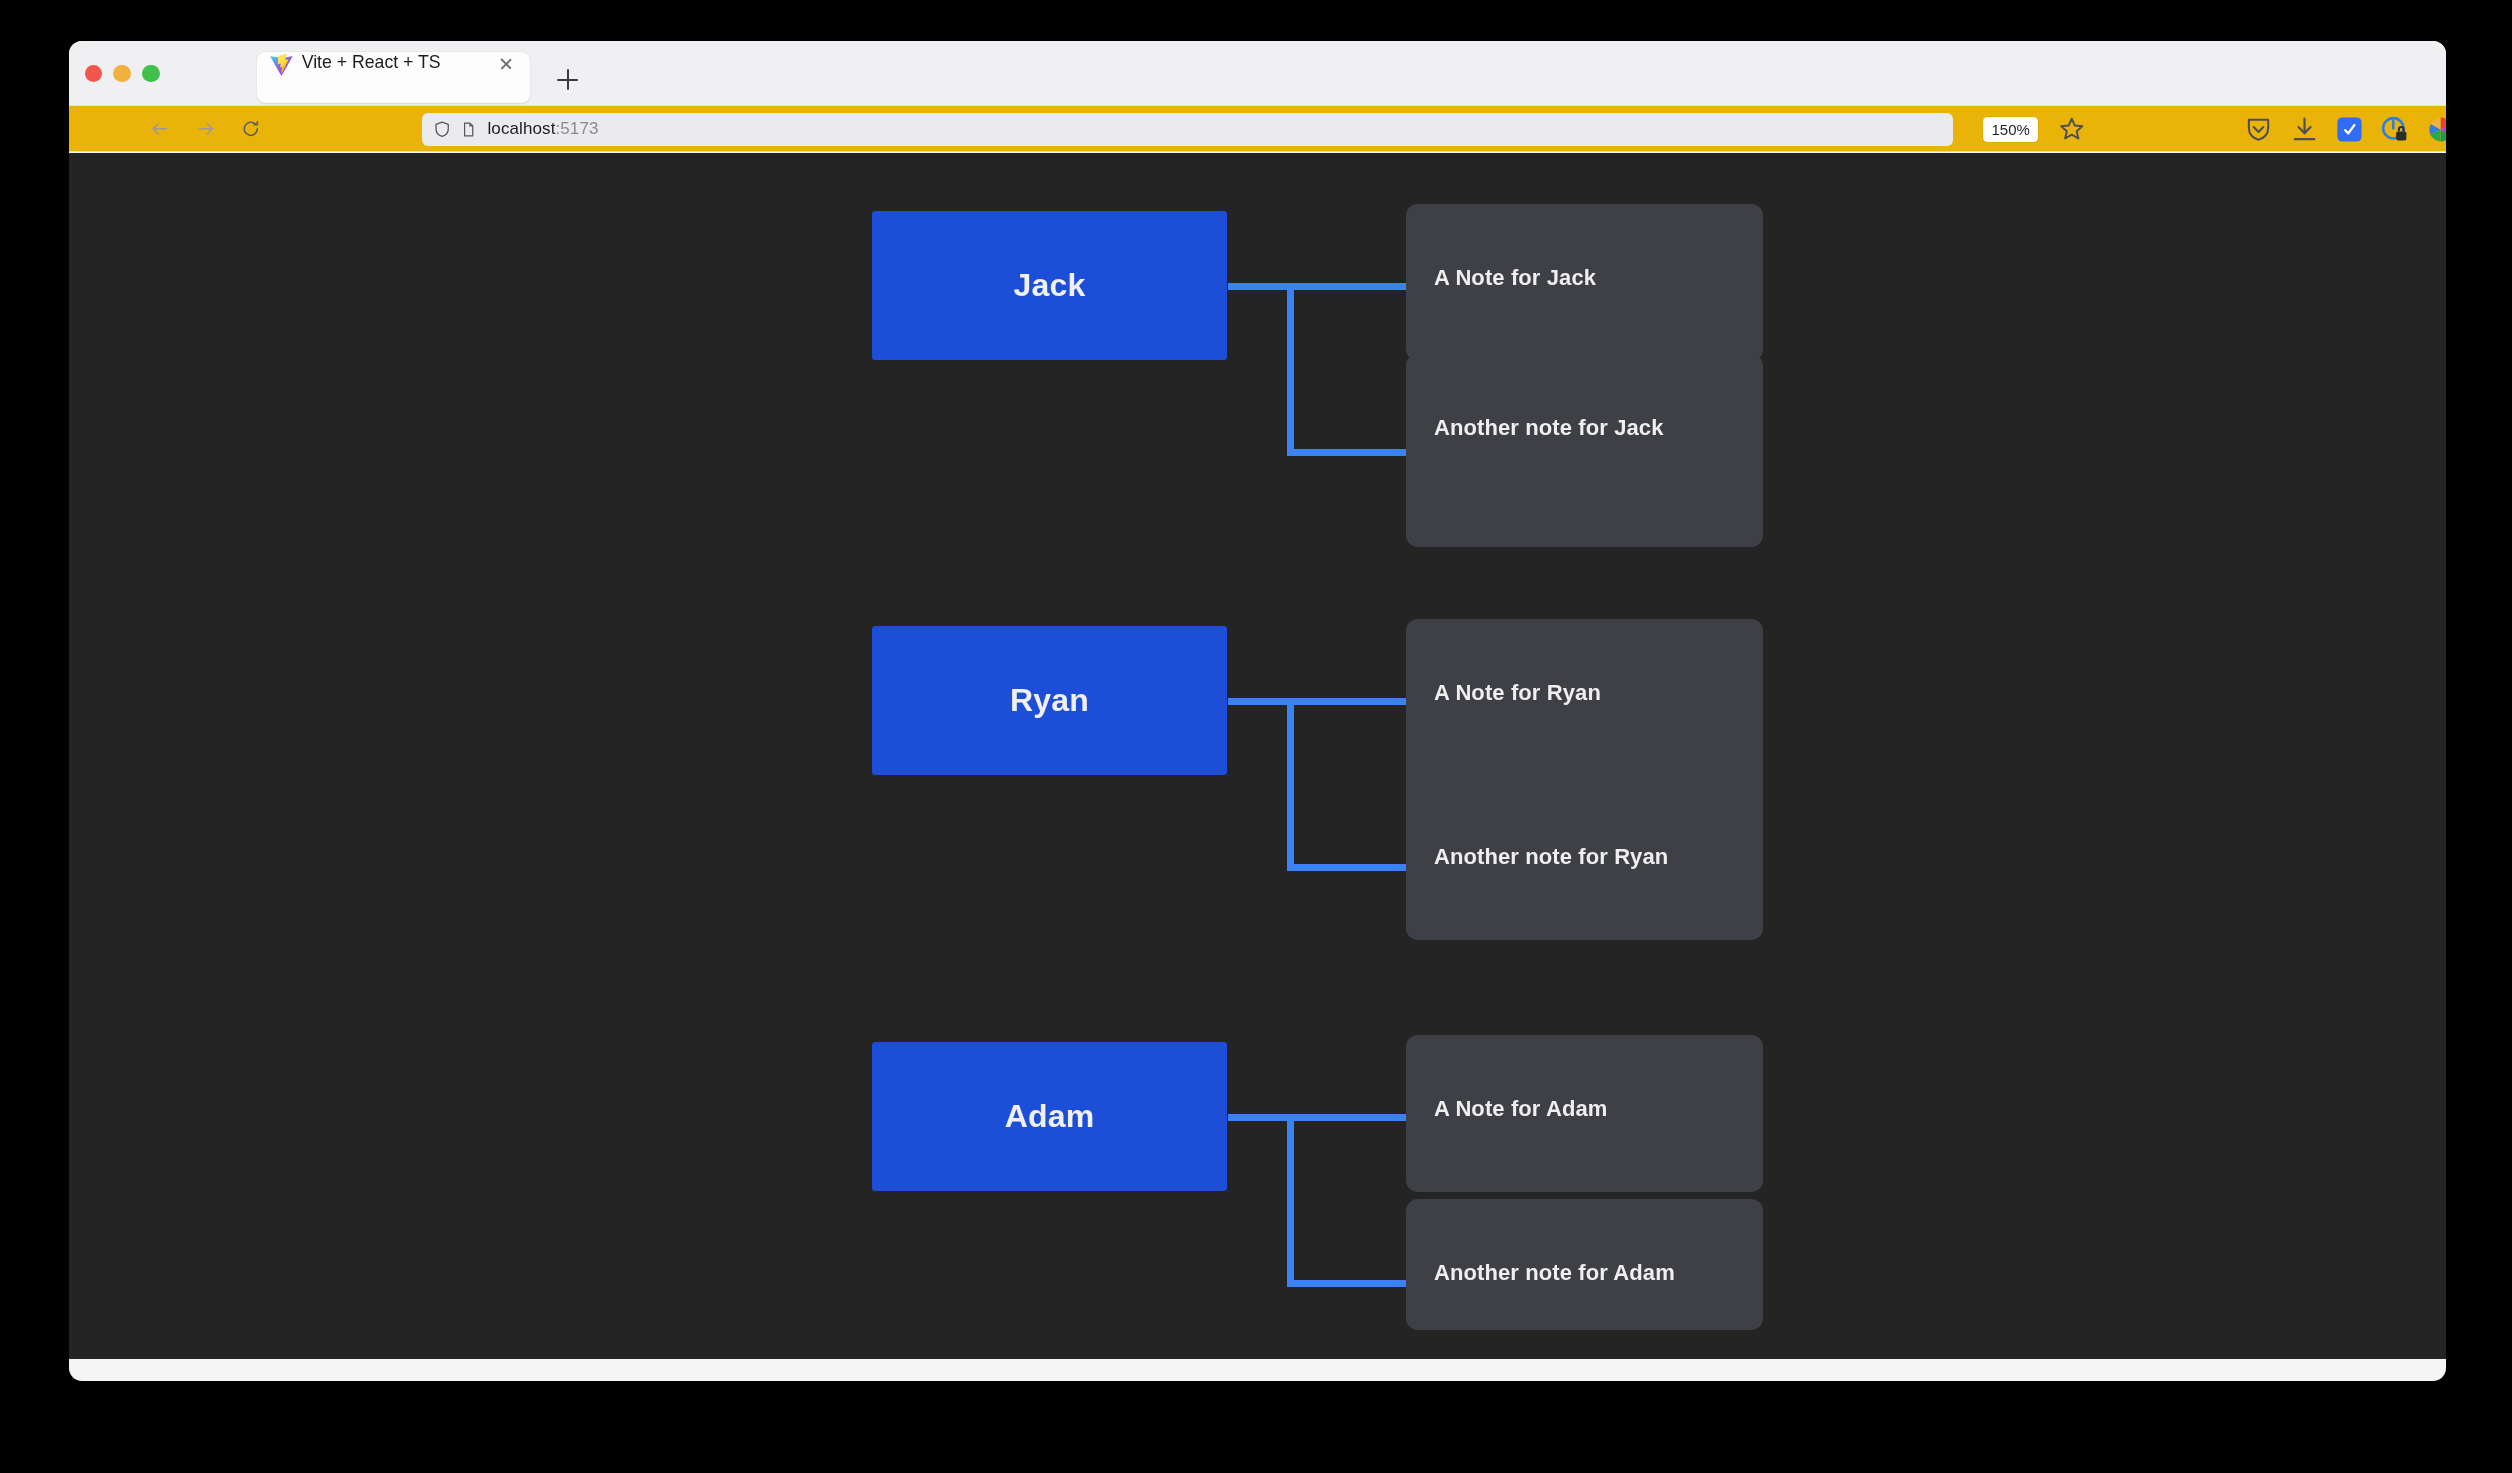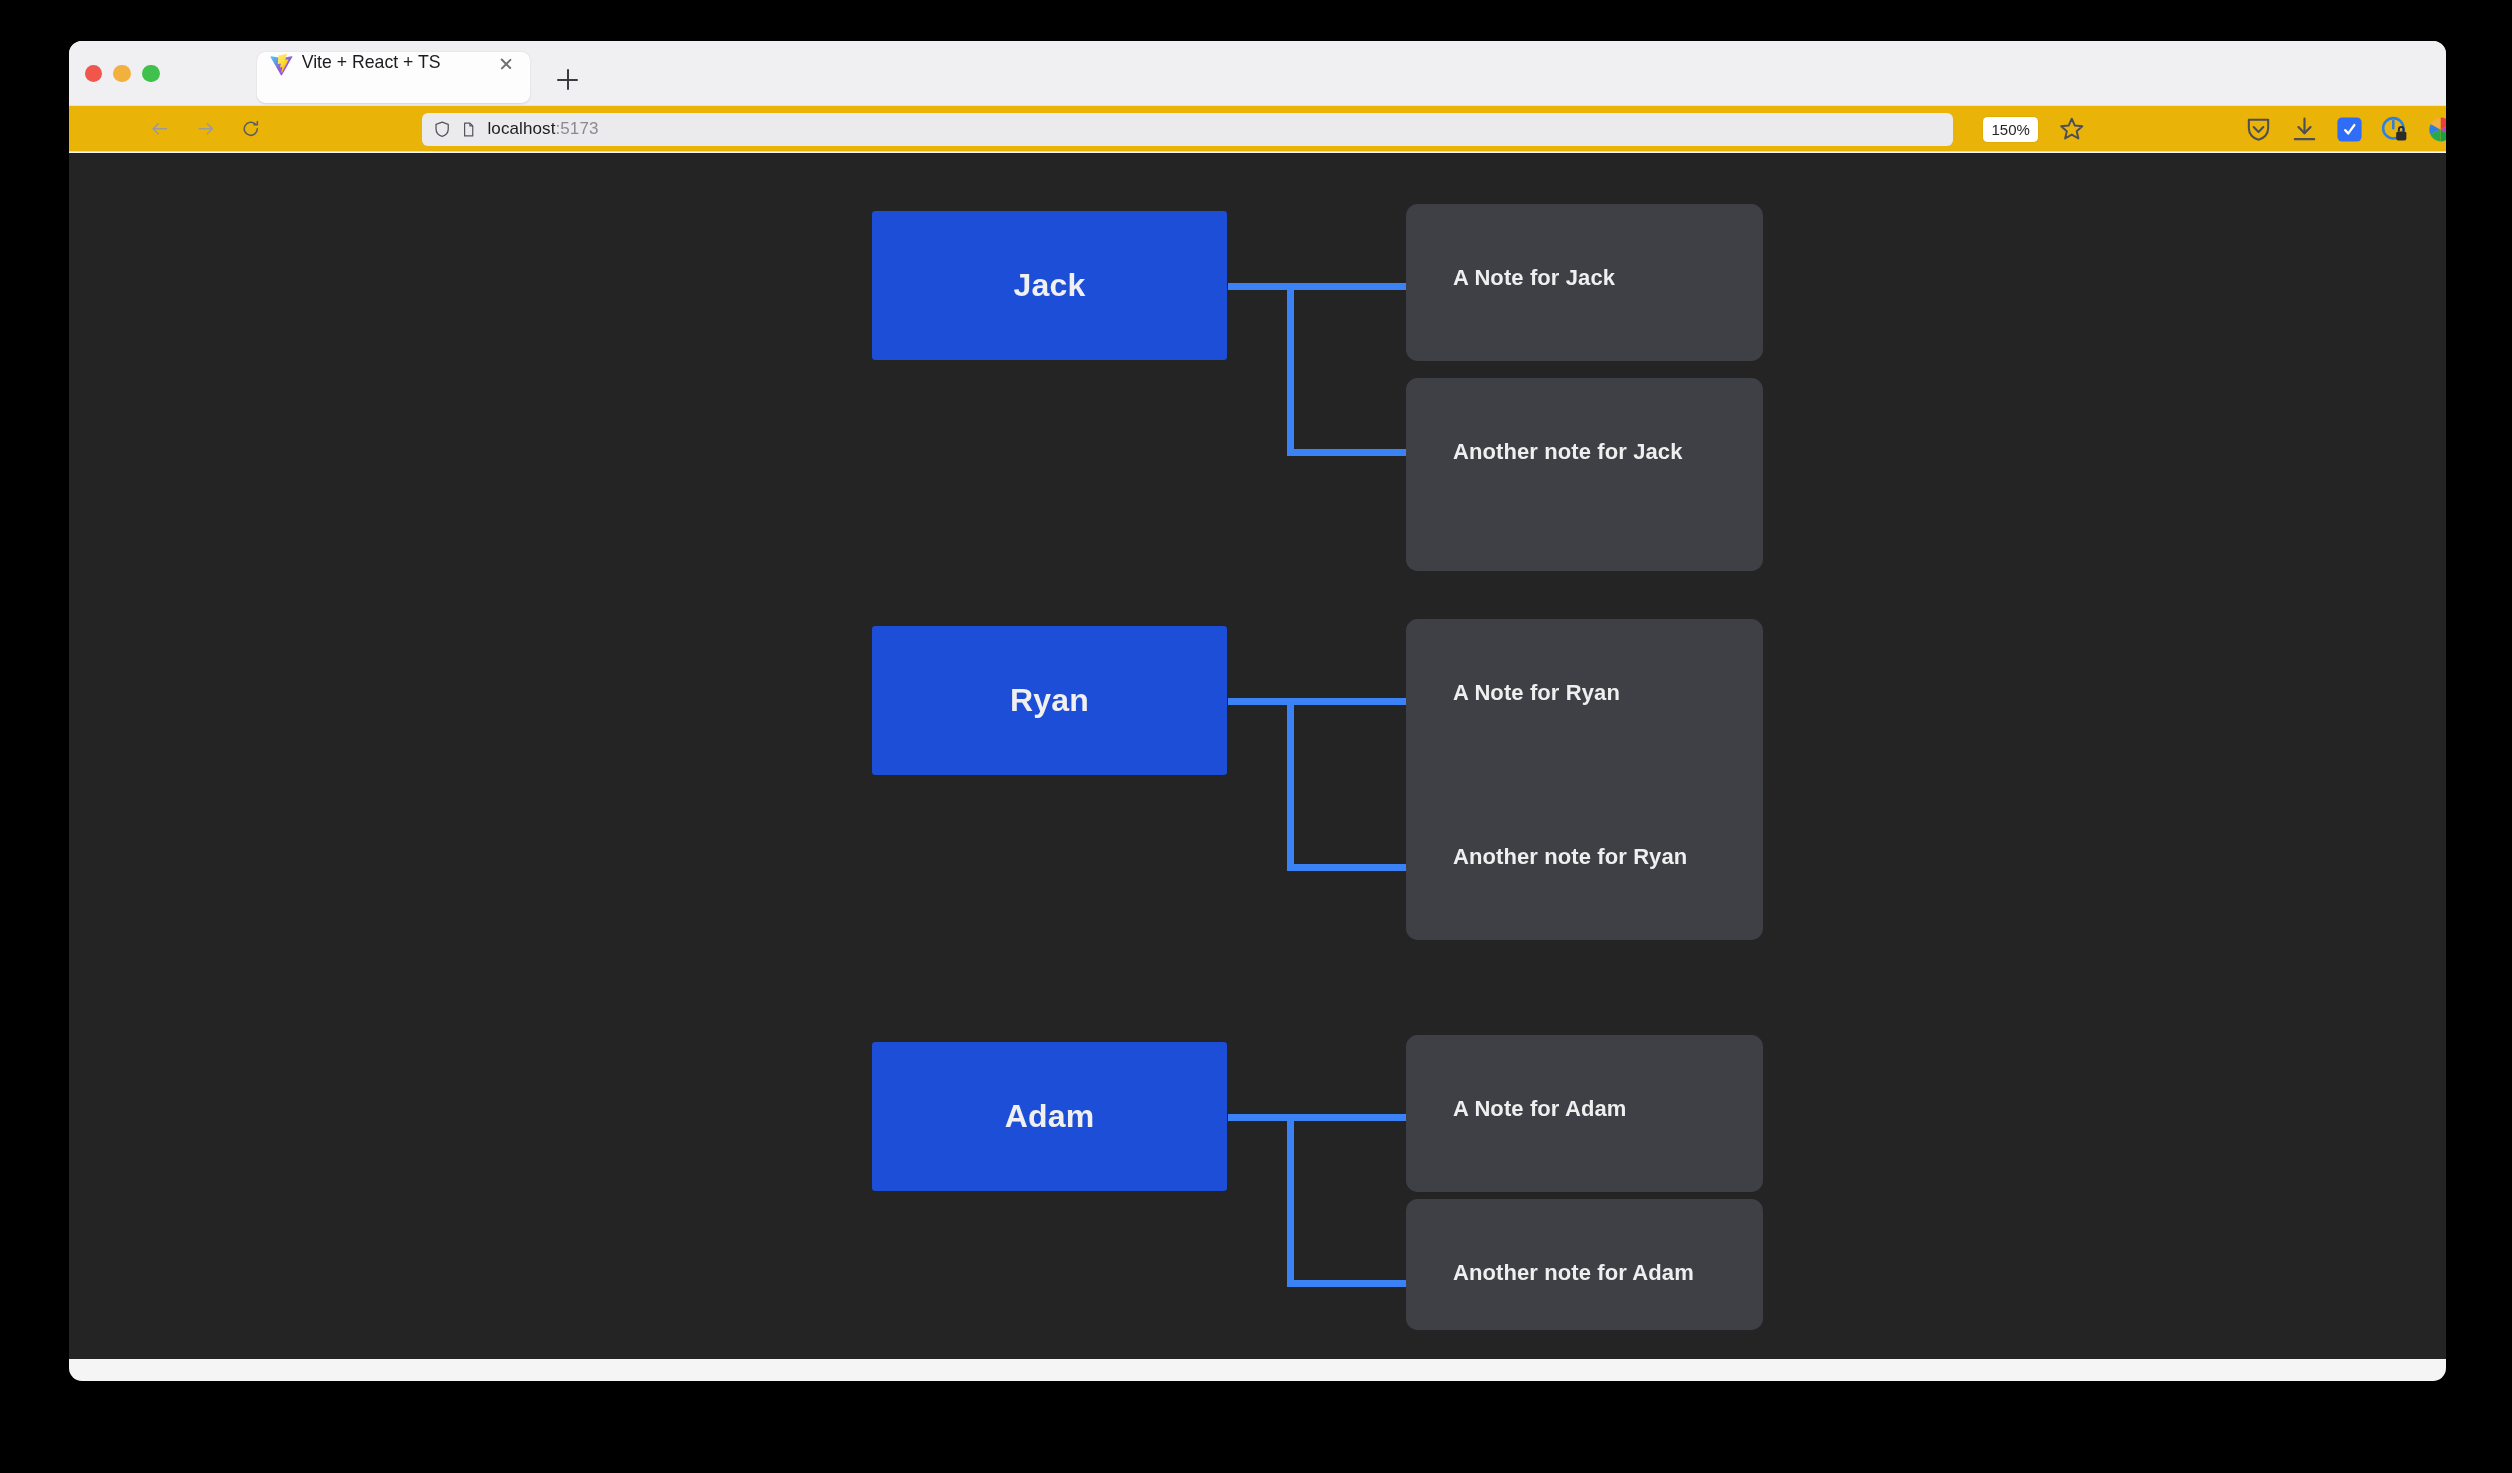--- a/index.html
+++ b/index.html
@@ -209,21 +209,21 @@
   }
 
   .note-node {
     position: absolute;
     left: 1337px;
     width: 357px;
     background: #3e4046;
     border-radius: 11.8px;
     display: flex;
     align-items: flex-start;
-    padding-left: 47px;
+    padding-left: 28px;
   }
   .note-label {
     font-size: 22px;
     font-weight: bold;
     color: #efefef;
     letter-spacing: 0.1px;
     white-space: nowrap;
   }
 
   .connector-h {
@@ -366,21 +366,21 @@
       <div class="tree-group" style="top:0px;height:406px;">
         <div class="parent-node" style="top:58px;">
           <span class="parent-label">Jack</span>
         </div>
         <div class="connector-h" style="left:1159px;top:130px;width:183px;"></div>
         <div class="connector-v" style="left:1218px;top:130px;height:171px;"></div>
         <div class="connector-h" style="left:1218px;top:296px;width:124px;"></div>
         <div class="note-node" style="top:51px;height:157px;padding-top:61px;">
           <span class="note-label">A Note for Jack</span>
         </div>
-        <div class="note-node" style="top:225px;height:193px;padding-top:61px;">
+        <div class="note-node" style="top:201px;height:193px;padding-top:61px;">
           <span class="note-label">Another note for Jack</span>
         </div>
       </div>
 
       <div class="tree-group" style="top:415px;height:406px;">
         <div class="parent-node" style="top:58px;">
           <span class="parent-label">Ryan</span>
         </div>
         <div class="connector-h" style="left:1159px;top:130px;width:183px;"></div>
         <div class="connector-v" style="left:1218px;top:130px;height:171px;"></div>

